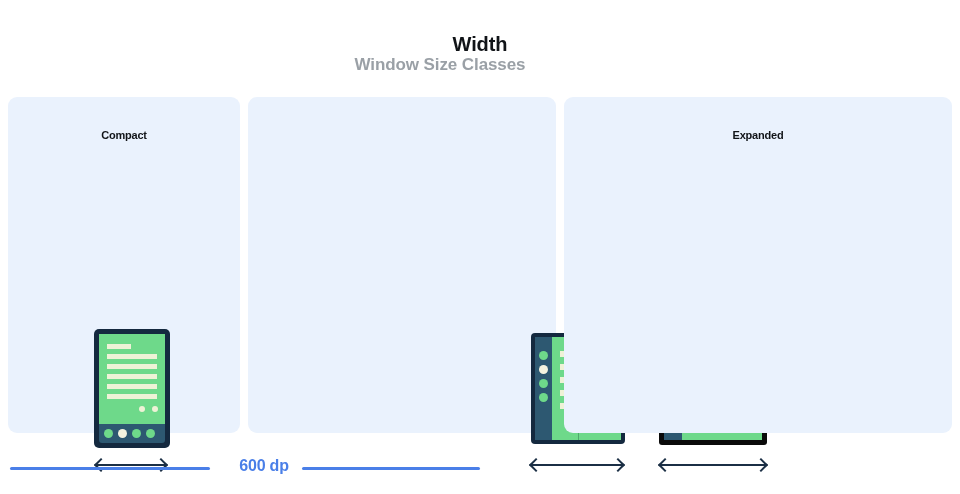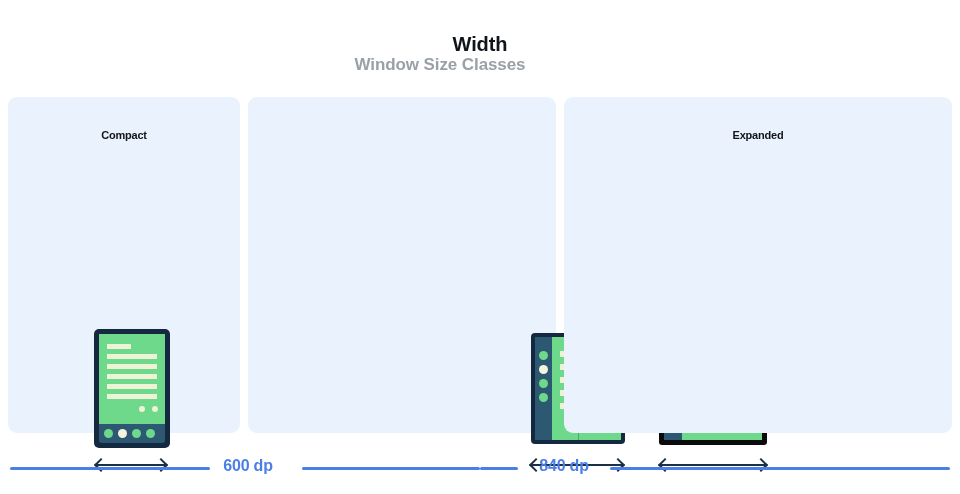--- a/index.html
+++ b/index.html
@@ -140,21 +140,21 @@
   .measure .line {
     position: absolute; top: 10px; height: 3px; background: #4a7fe8; border-radius: 2px;
   }
   .measure .mlabel {
     position: absolute; top: 0px; font-size: 16px; font-weight: bold;
     color: #4a7fe8; letter-spacing: -0.2px; white-space: nowrap; text-align: center;
   }
 
   .measure-600 { left: 0px; width: 480px; }
   .measure-600 .line.l1 { left: 10px;  width: 200px; }
-  .measure-600 .mlabel  { left: 204px; width: 88px; }
+  .measure-600 .mlabel  { left: 220px; width: 88px; }
   .measure-600 .line.l2 { left: 302px; width: 178px; }
 
   .measure-840 { left: 480px; width: 480px; }
   .measure-840 .line.l1 { left: 0px;   width: 38px; }
   .measure-840 .mlabel  { left: 40px;  width: 88px; }
   .measure-840 .line.l2 { left = 0; left: 130px; width: 340px; }
 </style>
 </head>
 <body>
 
@@ -250,18 +250,13 @@
 
   </div>
 </div>
 
 <div class="footer">
   <div class="measure measure-600">
     <div class="line l1"></div>
     <div class="mlabel">600 dp</div>
     <div class="line l2"></div>
   </div>
-  <div class="measure measure-840">
-    <div class="line l1"></div>
-    <div class="mlabel">840 dp</div>
-    <div class="line l2"></div>
-  </div>
 </div>
 
 </body></html>

